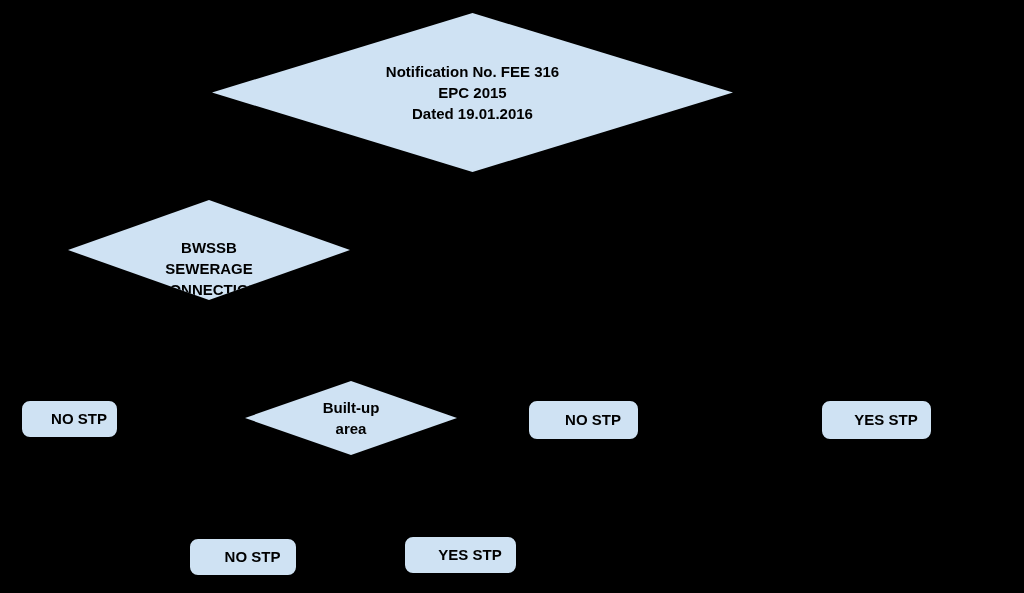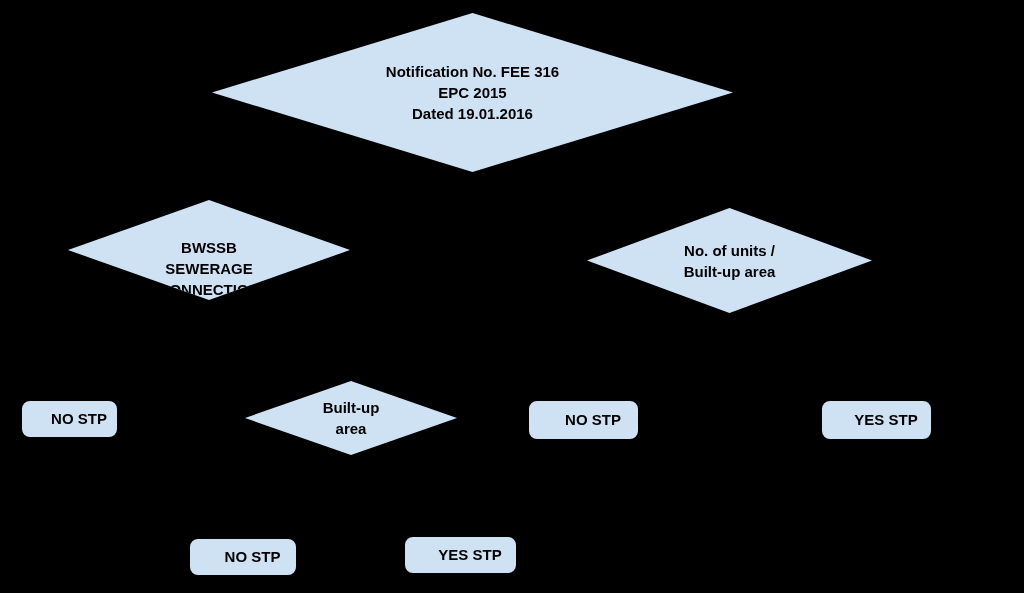--- a/index.html
+++ b/index.html
@@ -65,24 +65,20 @@
 EPC 2015
 Dated 19.01.2016</span>
   </div>
 
   <div id="node-bwssb" class="node diamond">
     <span class="node-label">BWSSB
 SEWERAGE
 CONNECTION</span>
   </div>
 
-  <div id="node-units" class="node diamond">
-    <span class="node-label">No. of units /
-Built-up area</span>
-  </div>
 
   <div id="node-no-stp-1" class="node box">
     <span class="node-label">NO STP</span>
   </div>
 
   <div id="node-builtup" class="node diamond">
     <span class="node-label">Built-up
 area</span>
   </div>
 

